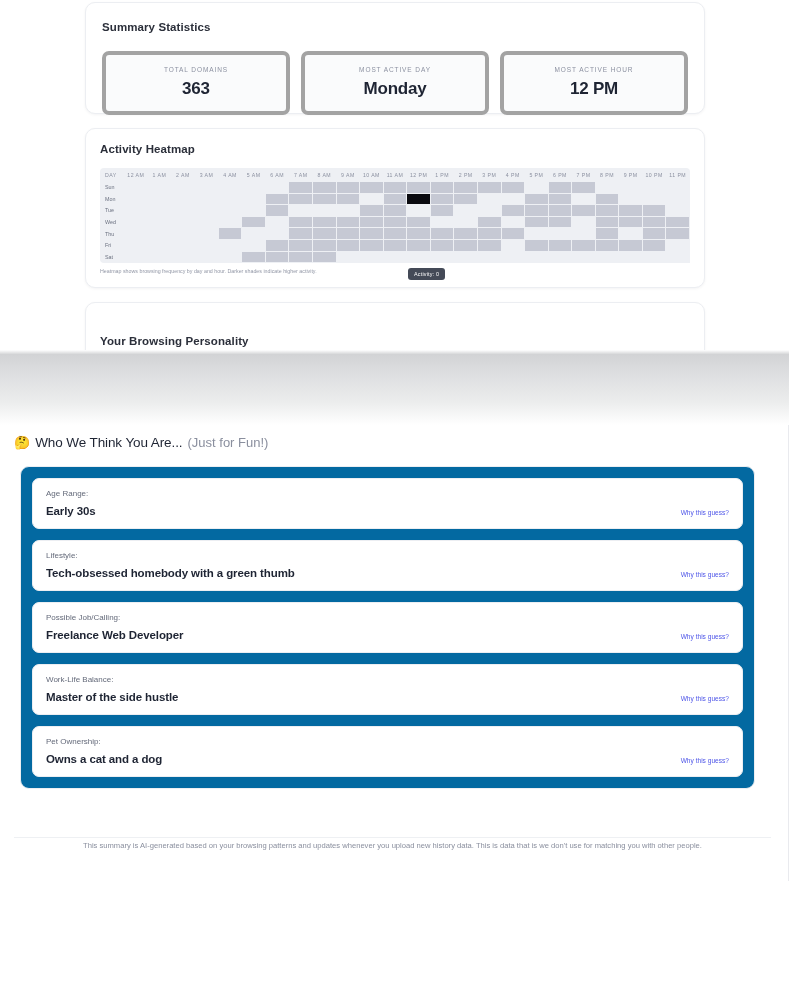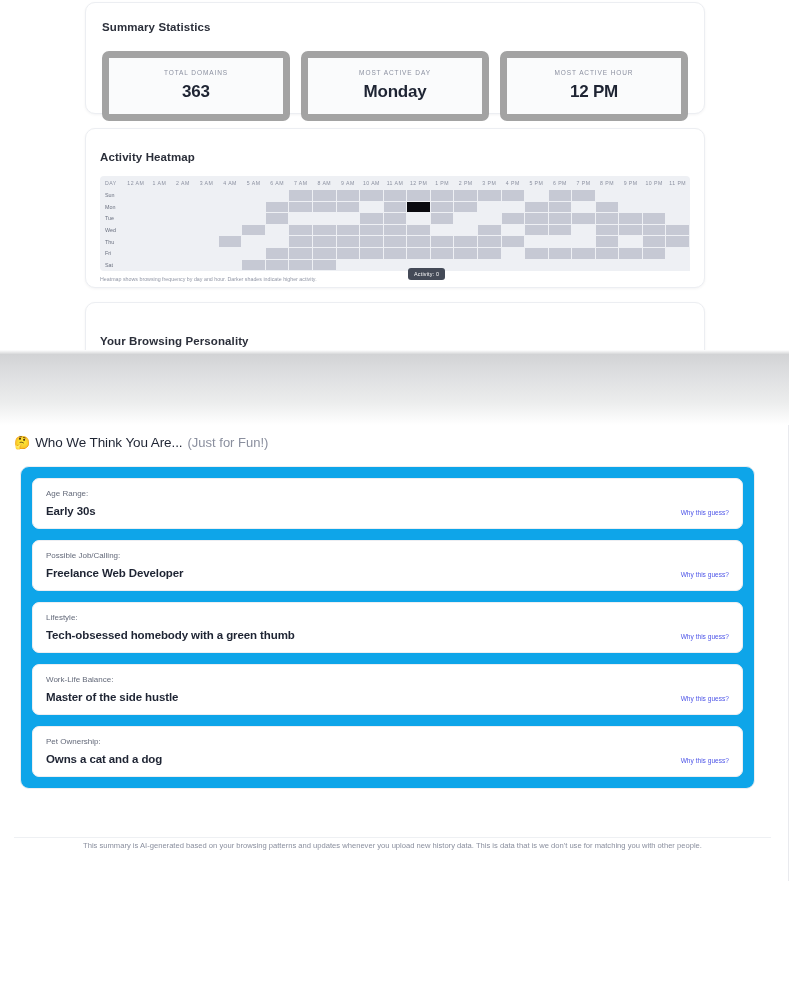--- a/index.html
+++ b/index.html
@@ -39,41 +39,41 @@
     letter-spacing: .1px;
   }
   .stat-row {
     display: flex;
     gap: 11px;
     margin-top: 18px;
   }
   .stat-box {
     flex: 1;
     background: #fafbfc;
-    border: 7px solid #a3a3a3;
+    border: 4px solid #a3a3a3;
     border-radius: 7px;
     padding: 11px 6px 12px 6px;
     text-align: center;
   }
   .stat-label {
     font-size: 6.5px;
     letter-spacing: .9px;
     color: #8b90a0;
     text-transform: uppercase;
     margin-bottom: 6px;
   }
   .stat-value {
     font-size: 17px;
     font-weight: bold;
     color: #1e2433;
     letter-spacing: -.2px;
   }
 
   
-  #heatmap-card { top: 128px; height: 160px; padding: 22px 14px 10px 14px; }
+  #heatmap-card { top: 128px; height: 160px; padding: 14px 14px 10px 14px; }
   .heat-wrap {
     margin-top: 13px;
     background: #eef0f4;
     border-radius: 4px;
     padding: 0;
   }
   table.heat {
     border-collapse: collapse;
     width: 100%;
     table-layout: fixed;
@@ -181,21 +181,21 @@
   }
   .sec2-emoji { font-size: 13px; line-height: 1; }
   .sec2-title { font-size: 13.5px; font-weight: normal; color: #1e2433; letter-spacing: -.1px; }
   .sec2-sub { font-size: 13px; color: #8a8f9e; }
 
   .guess-panel {
     position: absolute;
     left: 20px;
     top: 41px;
     width: 735px;
-    background: #0ea5e9;
+    background: #0369a1;
     border: 1px solid #eceef2;
     border-radius: 9px;
     padding: 11px;
   }
   .guess-card {
     background: #ffffff;
     border: 1px solid #eceef2;
     border-radius: 7px;
     padding: 10px 13px 11px 13px;
     margin-bottom: 11px;
@@ -533,27 +533,27 @@
     <span class="sec2-sub">(Just for Fun!)</span>
   </div>
 
   <div class="guess-panel" id="guess-panel">
       <div class="guess-card">
         <div class="guess-label">Age Range:</div>
         <div class="guess-value">Early 30s</div>
         <a class="why-link">Why this guess?</a>
       </div>
       <div class="guess-card">
+        <div class="guess-label">Lifestyle:</div>
+        <div class="guess-value">Tech-obsessed homebody with a green thumb</div>
+        <a class="why-link">Why this guess?</a>
+      </div>
+      <div class="guess-card">
         <div class="guess-label">Possible Job/Calling:</div>
         <div class="guess-value">Freelance Web Developer</div>
-        <a class="why-link">Why this guess?</a>
-      </div>
-      <div class="guess-card">
-        <div class="guess-label">Lifestyle:</div>
-        <div class="guess-value">Tech-obsessed homebody with a green thumb</div>
         <a class="why-link">Why this guess?</a>
       </div>
       <div class="guess-card">
         <div class="guess-label">Work-Life Balance:</div>
         <div class="guess-value">Master of the side hustle</div>
         <a class="why-link">Why this guess?</a>
       </div>
       <div class="guess-card">
         <div class="guess-label">Pet Ownership:</div>
         <div class="guess-value">Owns a cat and a dog</div>

